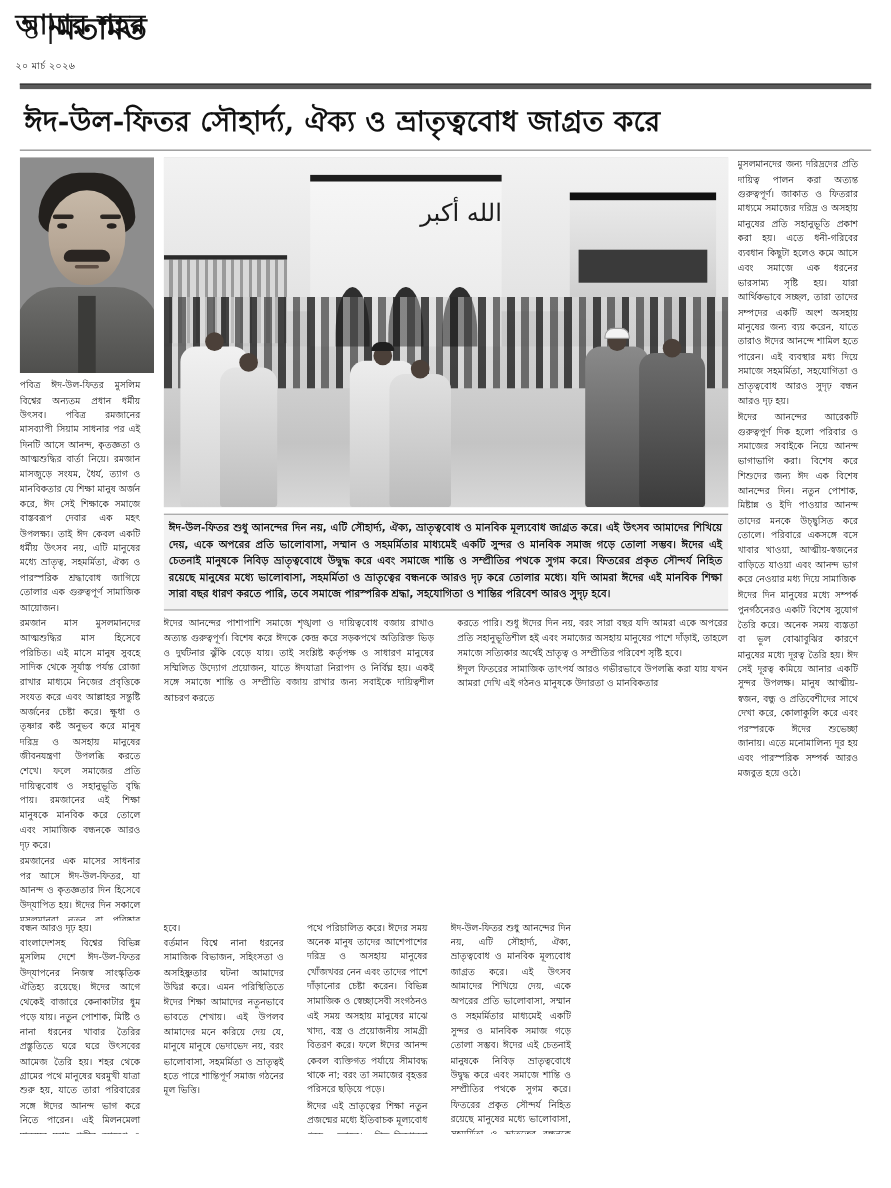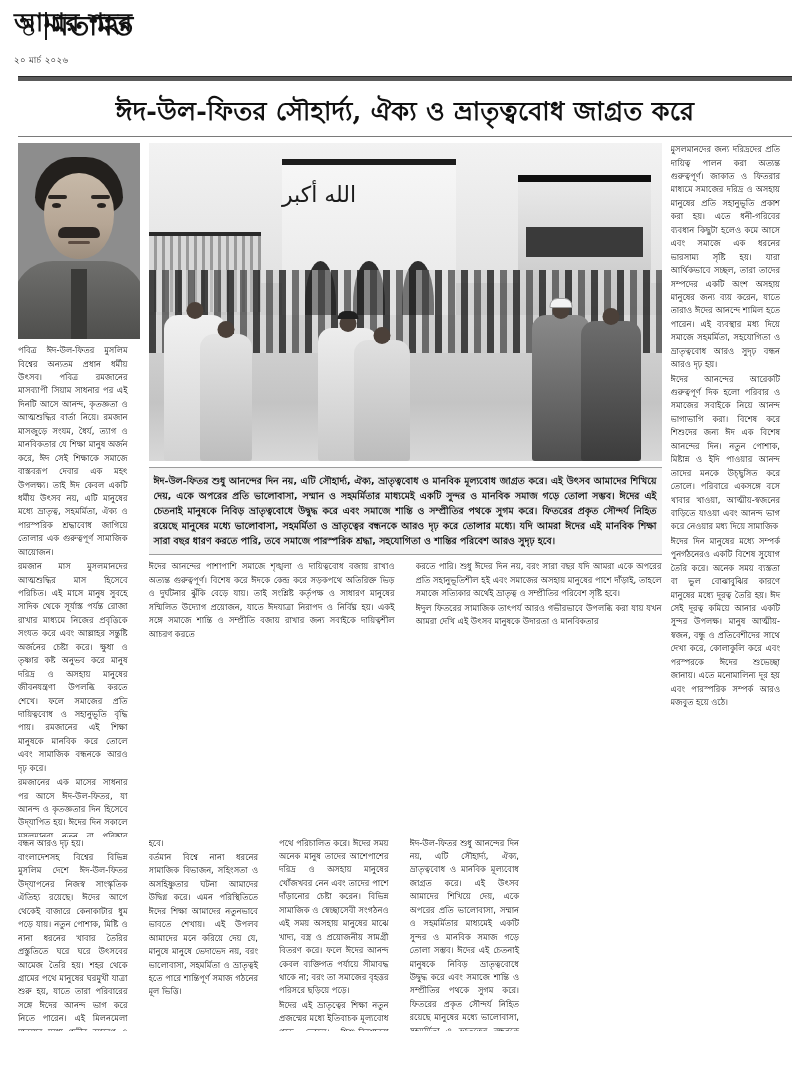--- a/index.html
+++ b/index.html
@@ -79,21 +79,20 @@
     height: 4px;
     background: #5a5a5a;
     margin: 2px 4px 0 4px;
     border-top: 1px solid #2b2b2b;
   }
 
   
   .headline-band {
     margin: 8px 4px 6px 4px;
     padding: 6px 4px 8px 4px;
-    text-align: center;
     border-bottom: 1px solid #7a7a7a;
   }
   .headline {
     font-size: 25.5px;
     font-weight: 700;
     line-height: 1.30;
     letter-spacing: .2px;
     font-family: "DejaVu Serif", serif;
   }
 
@@ -246,21 +245,21 @@
   .ph-mosque {
     position: absolute;
     left: 26%; top: 5%;
     width: 34%; height: 52%;
     background: linear-gradient(180deg,#f6f6f6 0%, #e6e6e6 100%);
     border-top: 6px solid #1d1d1d;
   }
   .ph-calli {
     position: absolute;
     left: 0; right: 0; top: 10%;
-    text-align: left;
+    text-align: right;
     font-size: 22px;
     color: #1b1b1b;
     font-family: "DejaVu Sans", sans-serif;
     letter-spacing: 2px;
   }
   .ph-arch {
     position: absolute;
     bottom: 0;
     width: 18%;
     height: 42%;
@@ -489,19 +488,19 @@
       <div class="pullquote">
         <p>ঈদ-উল-ফিতর শুধু আনন্দের দিন নয়, এটি সৌহার্দ্য, ঐক্য, ভ্রাতৃত্ববোধ ও মানবিক মূল্যবোধ জাগ্রত করে। এই উৎসব আমাদের শিখিয়ে দেয়, একে অপরের প্রতি ভালোবাসা, সম্মান ও সহমর্মিতার মাধ্যমেই একটি সুন্দর ও মানবিক সমাজ গড়ে তোলা সম্ভব। ঈদের এই চেতনাই মানুষকে নিবিড় ভ্রাতৃত্ববোধে উদ্বুদ্ধ করে এবং সমাজে শান্তি ও সম্প্রীতির পথকে সুগম করে। ফিতরের প্রকৃত সৌন্দর্য নিহিত রয়েছে মানুষের মধ্যে ভালোবাসা, সহমর্মিতা ও ভ্রাতৃত্বের বন্ধনকে আরও দৃঢ় করে তোলার মধ্যে। যদি আমরা ঈদের এই মানবিক শিক্ষা সারা বছর ধারণ করতে পারি, তবে সমাজে পারস্পরিক শ্রদ্ধা, সহযোগিতা ও শান্তির পরিবেশ আরও সুদৃঢ় হবে।</p>
       </div>
 
       <div class="below-photo">
         <div class="subcol">
           <p>ঈদের আনন্দের পাশাপাশি সমাজে শৃঙ্খলা ও দায়িত্ববোধ বজায় রাখাও অত্যন্ত গুরুত্বপূর্ণ। বিশেষ করে ঈদকে কেন্দ্র করে সড়কপথে অতিরিক্ত ভিড় ও দুর্ঘটনার ঝুঁকি বেড়ে যায়। তাই সংশ্লিষ্ট কর্তৃপক্ষ ও সাধারণ মানুষের সম্মিলিত উদ্যোগ প্রয়োজন, যাতে ঈদযাত্রা নিরাপদ ও নির্বিঘ্ন হয়। একই সঙ্গে সমাজে শান্তি ও সম্প্রীতি বজায় রাখার জন্য সবাইকে দায়িত্বশীল আচরণ করতে</p>
         </div>
         <div class="subcol">
           <p>করতে পারি। শুধু ঈদের দিন নয়, বরং সারা বছর যদি আমরা একে অপরের প্রতি সহানুভূতিশীল হই এবং সমাজের অসহায় মানুষের পাশে দাঁড়াই, তাহলে সমাজে সত্যিকার অর্থেই ভ্রাতৃত্ব ও সম্প্রীতির পরিবেশ সৃষ্টি হবে।</p>
-          <p>ঈদুল ফিতরের সামাজিক তাৎপর্য আরও গভীরভাবে উপলব্ধি করা যায় যখন আমরা দেখি এই উৎসব মানুষকে উদারতা ও মানবিকতার</p>
+          <p>ঈদুল ফিতরের সামাজিক তাৎপর্য আরও গভীরভাবে উপলব্ধি করা যায় যখন আমরা দেখি এই গঠনও মানুষকে উদারতা ও মানবিকতার</p>
         </div>
       </div>
     </div>
 
   </div>
 </div>
 
 </body></html>

